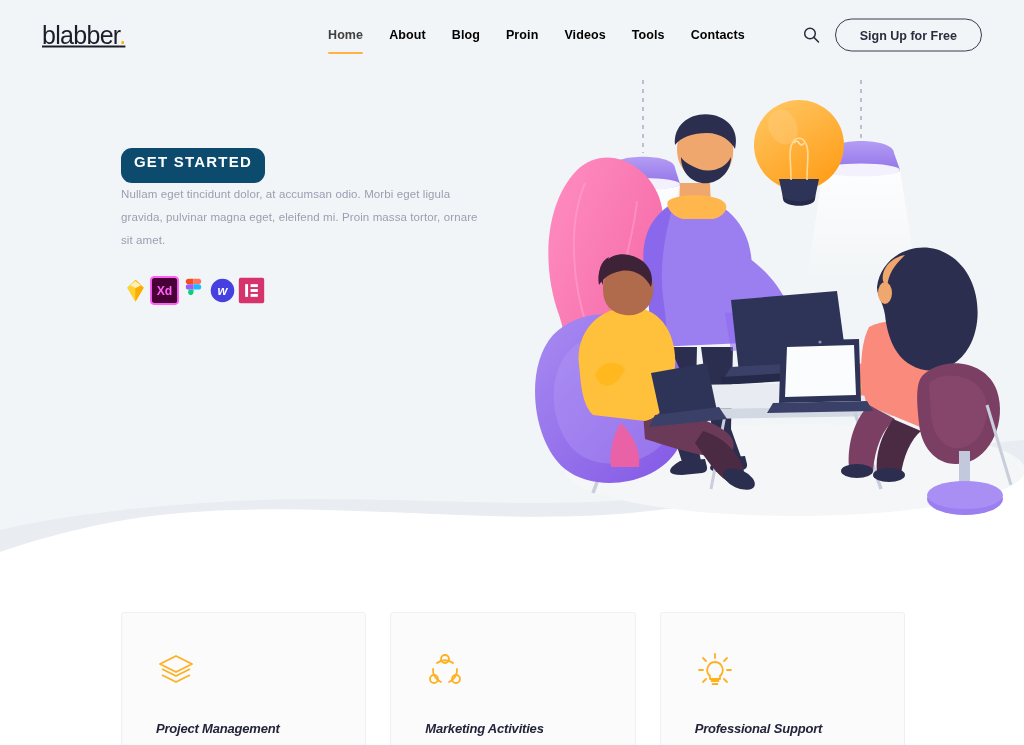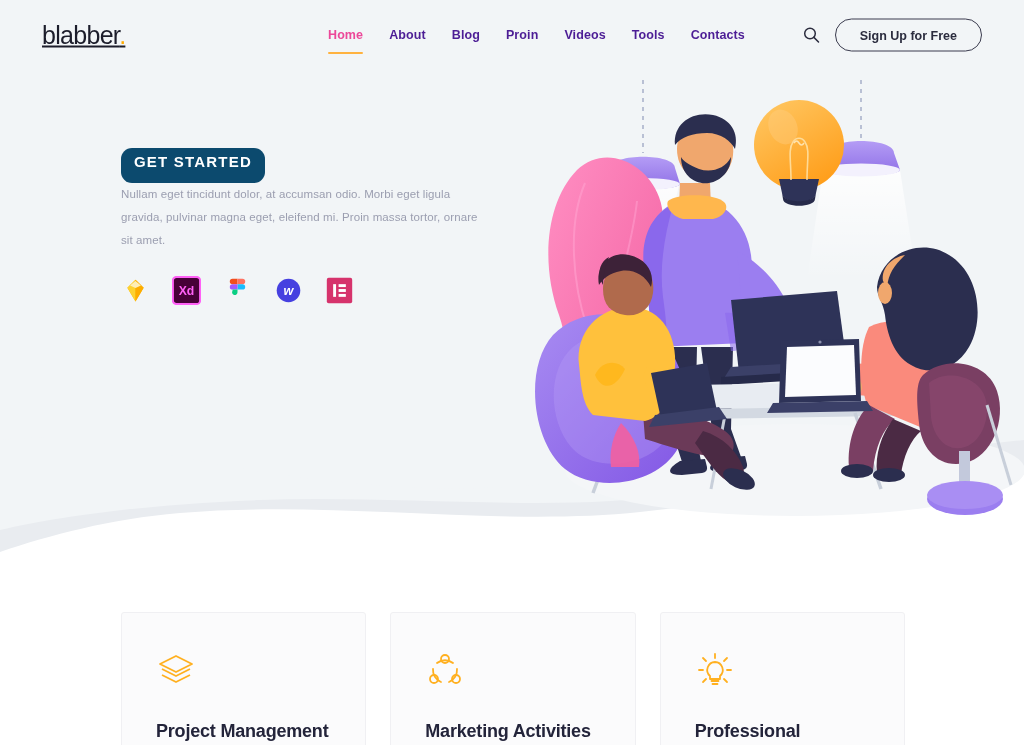--- a/index.html
+++ b/index.html
@@ -31,25 +31,25 @@
     color: #1c1d2b; white-space: nowrap;
   }
   .logo .dot { color: #ffab00; }
 
   .nav {
     position: absolute; left: 315px; top: 50%; transform: translateY(-50%);
     display: flex; align-items: center; gap: 0;
   }
   .nav-item {
     position: relative;
-    font-size: 12.5px; font-weight: 700; color: #4c1d95;
+    font-size: 12.5px; font-weight: 700; color: #000000;
     text-decoration: none; padding: 4px 13px; white-space: nowrap;
     letter-spacing: 0.1px;
   }
-  .nav-item.active { color: #ec4899; }
+  .nav-item.active { color: #404040; }
   .nav-item.active .nav-underline {
     position: absolute; left: 13px; right: 13px; bottom: -8px;
     height: 2px; background: #ffb23f; border-radius: 2px;
   }
 
   .header-right {
     position: absolute; right: 42px; top: 50%; transform: translateY(-50%);
     display: flex; align-items: center; gap: 13px;
   }
   .search-btn {
@@ -77,40 +77,40 @@
     font-size: 45px; line-height: 1.0; font-weight: 700;
     color: #1b1c2a; letter-spacing: -1.3px;
   }
   .hero-title .line2 { display: block; margin-top: 9px; }
   .hero-para {
     width: 370px;
     font-size: 11.5px; line-height: 2.0; color: #9b9eb0; letter-spacing: 0.1px;
   }
 
   
-  .app-icons { margin-top: 24px; display: flex; align-items: center; gap: 22px; }
+  .app-icons { margin-top: 24px; display: flex; align-items: center; }
   .app-icon { width: 29px; height: 29px; display: block; }
 
   
   .illustration { position: absolute; left: 525px; top: 75px; width: 499px; height: 450px; z-index: 10; }
   .illustration svg { display: block; }
 
   
   .cards {
     position: absolute; left: 121px; top: 612px; width: 784px;
     display: flex; gap: 24px; z-index: 20;
   }
   .card {
     width: 246px; min-height: 133px;
     background: #fbfbfc; border: 1px solid #f0f0f3; border-radius: 3px;
     padding: 38px 34px 20px 34px;
   }
   .card-icon { width: 40px; height: 40px; margin-bottom: 26px; }
   .card-title {
-    font-size: 18px; font-weight: 700; color: #23243a; letter-spacing: -0.2px;
+    font-size: 13px; font-weight: 700; color: #23243a; letter-spacing: -0.2px; font-style: italic;
   }
 </style>
 </head>
 <body>
 
 <div id="page">
 
   <div class="hero-bg-wrap">
     <svg width="1024" height="600" viewBox="0 0 1024 600" xmlns="http://www.w3.org/2000/svg">
 

